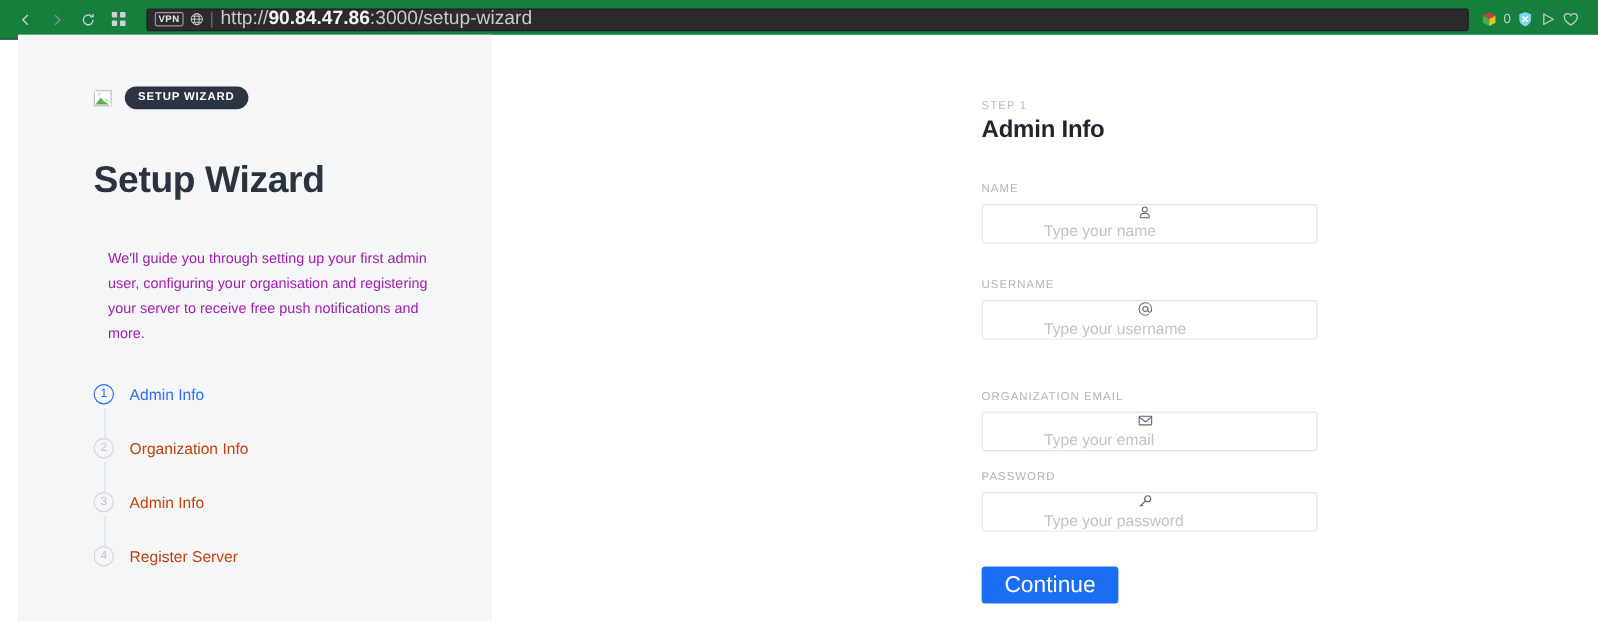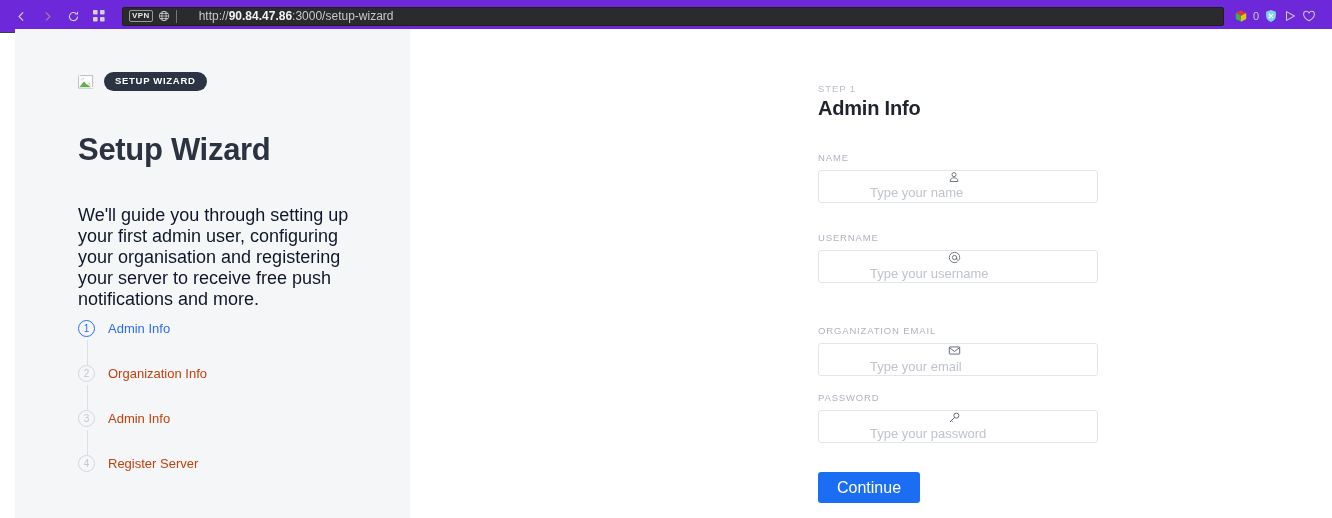--- a/index.html
+++ b/index.html
@@ -14,21 +14,21 @@
     font-family: "Liberation Sans", sans-serif;
     -webkit-font-smoothing: antialiased;
   }
 
   
   .browser-bar {
     position: absolute;
     top: 0; left: 0;
     width: 1332px;
     height: 18px;
-    background: #6d28d9;
+    background: #15803d;
     display: flex;
     align-items: center;
     box-sizing: border-box;
     padding: 16px 8px;
     border-bottom: 1px solid #3d3d3f;
   }
   .nav-btn {
     width: 26px; height: 22px;
     display: flex; align-items: center; justify-content: center;
     color: #d2d2d4;
@@ -60,26 +60,25 @@
     padding: 0px 2px 1px 2px;
     line-height: 9px;
     margin-right: 5px;
     font-family: "Liberation Sans", sans-serif;
   }
   .globe-icon { color: #cfcfd1; display:flex; align-items:center; margin-right: 6px;}
   .url-sep {
     width: 1px; height: 13px; background: #76767a; margin-right: 7px;
   }
   .url-text {
-    font-size: 12px;
+    font-size: 16px;
     color: #c9c9cb;
     font-family: "Liberation Sans", sans-serif;
     white-space: nowrap;
     overflow: hidden;
-    margin-left: 15px;
   }
   .url-text b { color: #f2f2f4; font-weight: bold; }
 
   .chrome-right {
     display: flex;
     align-items: center;
     gap: 5px;
     margin-left: 10px;
     flex: 0 0 auto;
   }
@@ -134,25 +133,25 @@
     position: absolute;
     left: 63px; top: 103px;
     font-size: 31px;
     font-weight: bold;
     color: #2b3240;
     letter-spacing: -0.3px;
     font-family: "Liberation Sans", sans-serif;
   }
   .sb-desc {
     position: absolute;
-    left: 63px; top: 176px;
+    left: 75px; top: 176px;
     width: 280px;
-    font-size: 18px;
+    font-size: 12px;
     line-height: 21px;
-    color: #0f172a;
+    color: #a21caf;
     font-family: "Liberation Sans", sans-serif;
   }
 
   .steps {
     position: absolute;
     left: 63px; top: 291px;
     width: 260px;
   }
   .step {
     position: relative;
@@ -263,21 +262,21 @@
   .input-wrap input::placeholder { color: #bfc4cc; }
 
   .continue-btn {
     position: absolute;
     left: 0;
     top: 443px;
     background: #1b6ef3;
     color: #ffffff;
     border: 0;
     border-radius: 3px;
-    font-size: 16px;
+    font-size: 19px;
     height: 31px;
     padding: 0 19px;
     cursor: pointer;
     font-family: "Liberation Sans", sans-serif;
   }
 </style>
 </head>
 <body>
 
 <div class="browser-bar">

